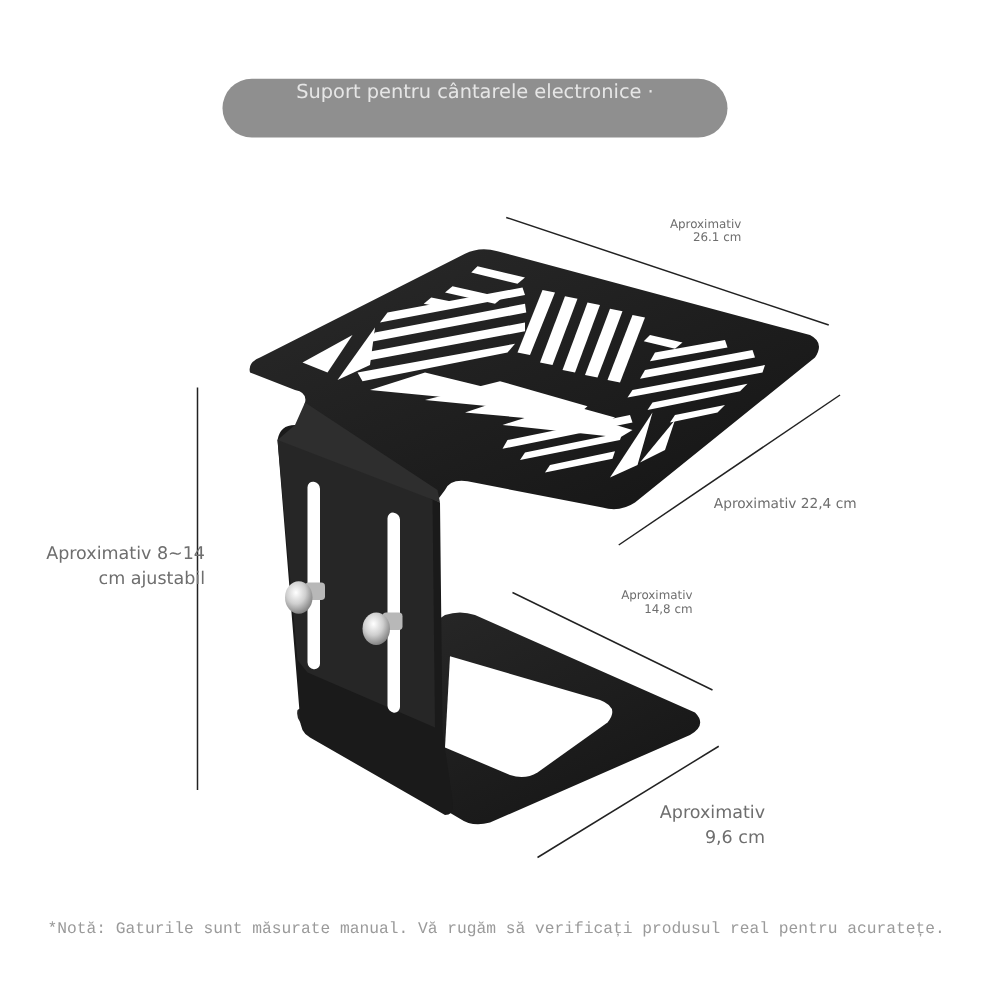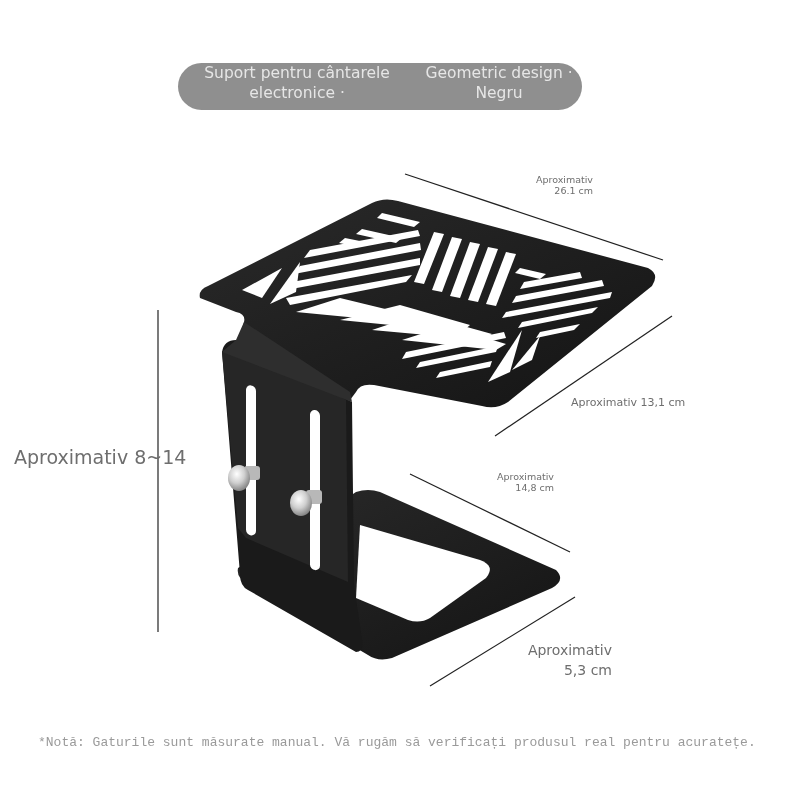--- a/index.html
+++ b/index.html
@@ -13,33 +13,32 @@
     }
     .title-pill span { display: block; }
     .product { position: absolute; left: 0; top: 0; width: 800px; height: 800px; }
     .dim-label {
       position: absolute; color: #6e6e6e; text-align: right; line-height: 1.2;
       white-space: nowrap;
     }
     .dim-sm { font-size: 9.5px; }
     .dim-md { font-size: 11px; }
     .dim-lg { font-size: 14px; line-height: 20px; }
-    .dim-left { font-size: 19px; line-height: 20px; margin-top: 14px; }
+    .dim-left { font-size: 14px; line-height: 20px; }
     .note {
       position: absolute; left: 38px; top: 735px; font-size: 13px; color: #9a9a9a;
       white-space: nowrap;
       font-family: Liberation Mono, monospace;
     }
   </style>
 </head>
 <body>
 
 <div class="title-pill">
   <span>Suport pentru cântarele electronice ·</span>
-  <span>Geometric design · Negru</span>
 </div>
 
 <svg class="product" viewBox="0 0 800 800" xmlns="http://www.w3.org/2000/svg">
   <defs>
     <linearGradient id="metal" x1="0" y1="0" x2="1" y2="1">
       <stop offset="0" stop-color="#2a2a2a"></stop>
       <stop offset="1" stop-color="#141414"></stop>
     </linearGradient>
     <radialGradient id="knob" cx="0.4" cy="0.35" r="0.7">
       <stop offset="0" stop-color="#ffffff"></stop>
@@ -126,30 +125,31 @@
     <line x1="575" y1="597" x2="430" y2="686"></line>
   </g>
 </svg>
 
 <div class="dim-label dim-sm" style="left:513px; top:174px; width:80px;">
   <div>Aproximativ</div>
   <div>26.1 cm</div>
 </div>
 
 <div class="dim-label dim-md" style="left:571px; top:396px;">
-  <span>Aproximativ 13,1 cm</span>
+  <span>Aproximativ 22,4 cm</span>
 </div>
 
 <div class="dim-label dim-left" style="left:14px; top:433px; width:150px;">
   <div>Aproximativ 8~14</div>
+  <div>cm ajustabil</div>
 </div>
 
 <div class="dim-label dim-sm" style="left:474px; top:471px; width:80px;">
   <div>Aproximativ</div>
   <div>14,8 cm</div>
 </div>
 
 <div class="dim-label dim-lg" style="left:502px; top:640px; width:110px;">
   <div>Aproximativ</div>
-  <div>5,3 cm</div>
+  <div>9,6 cm</div>
 </div>
 
 <div class="note">*Notă: Gaturile sunt măsurate manual. Vă rugăm să verificați produsul real pentru acuratețe.</div>
 
 </body></html>

